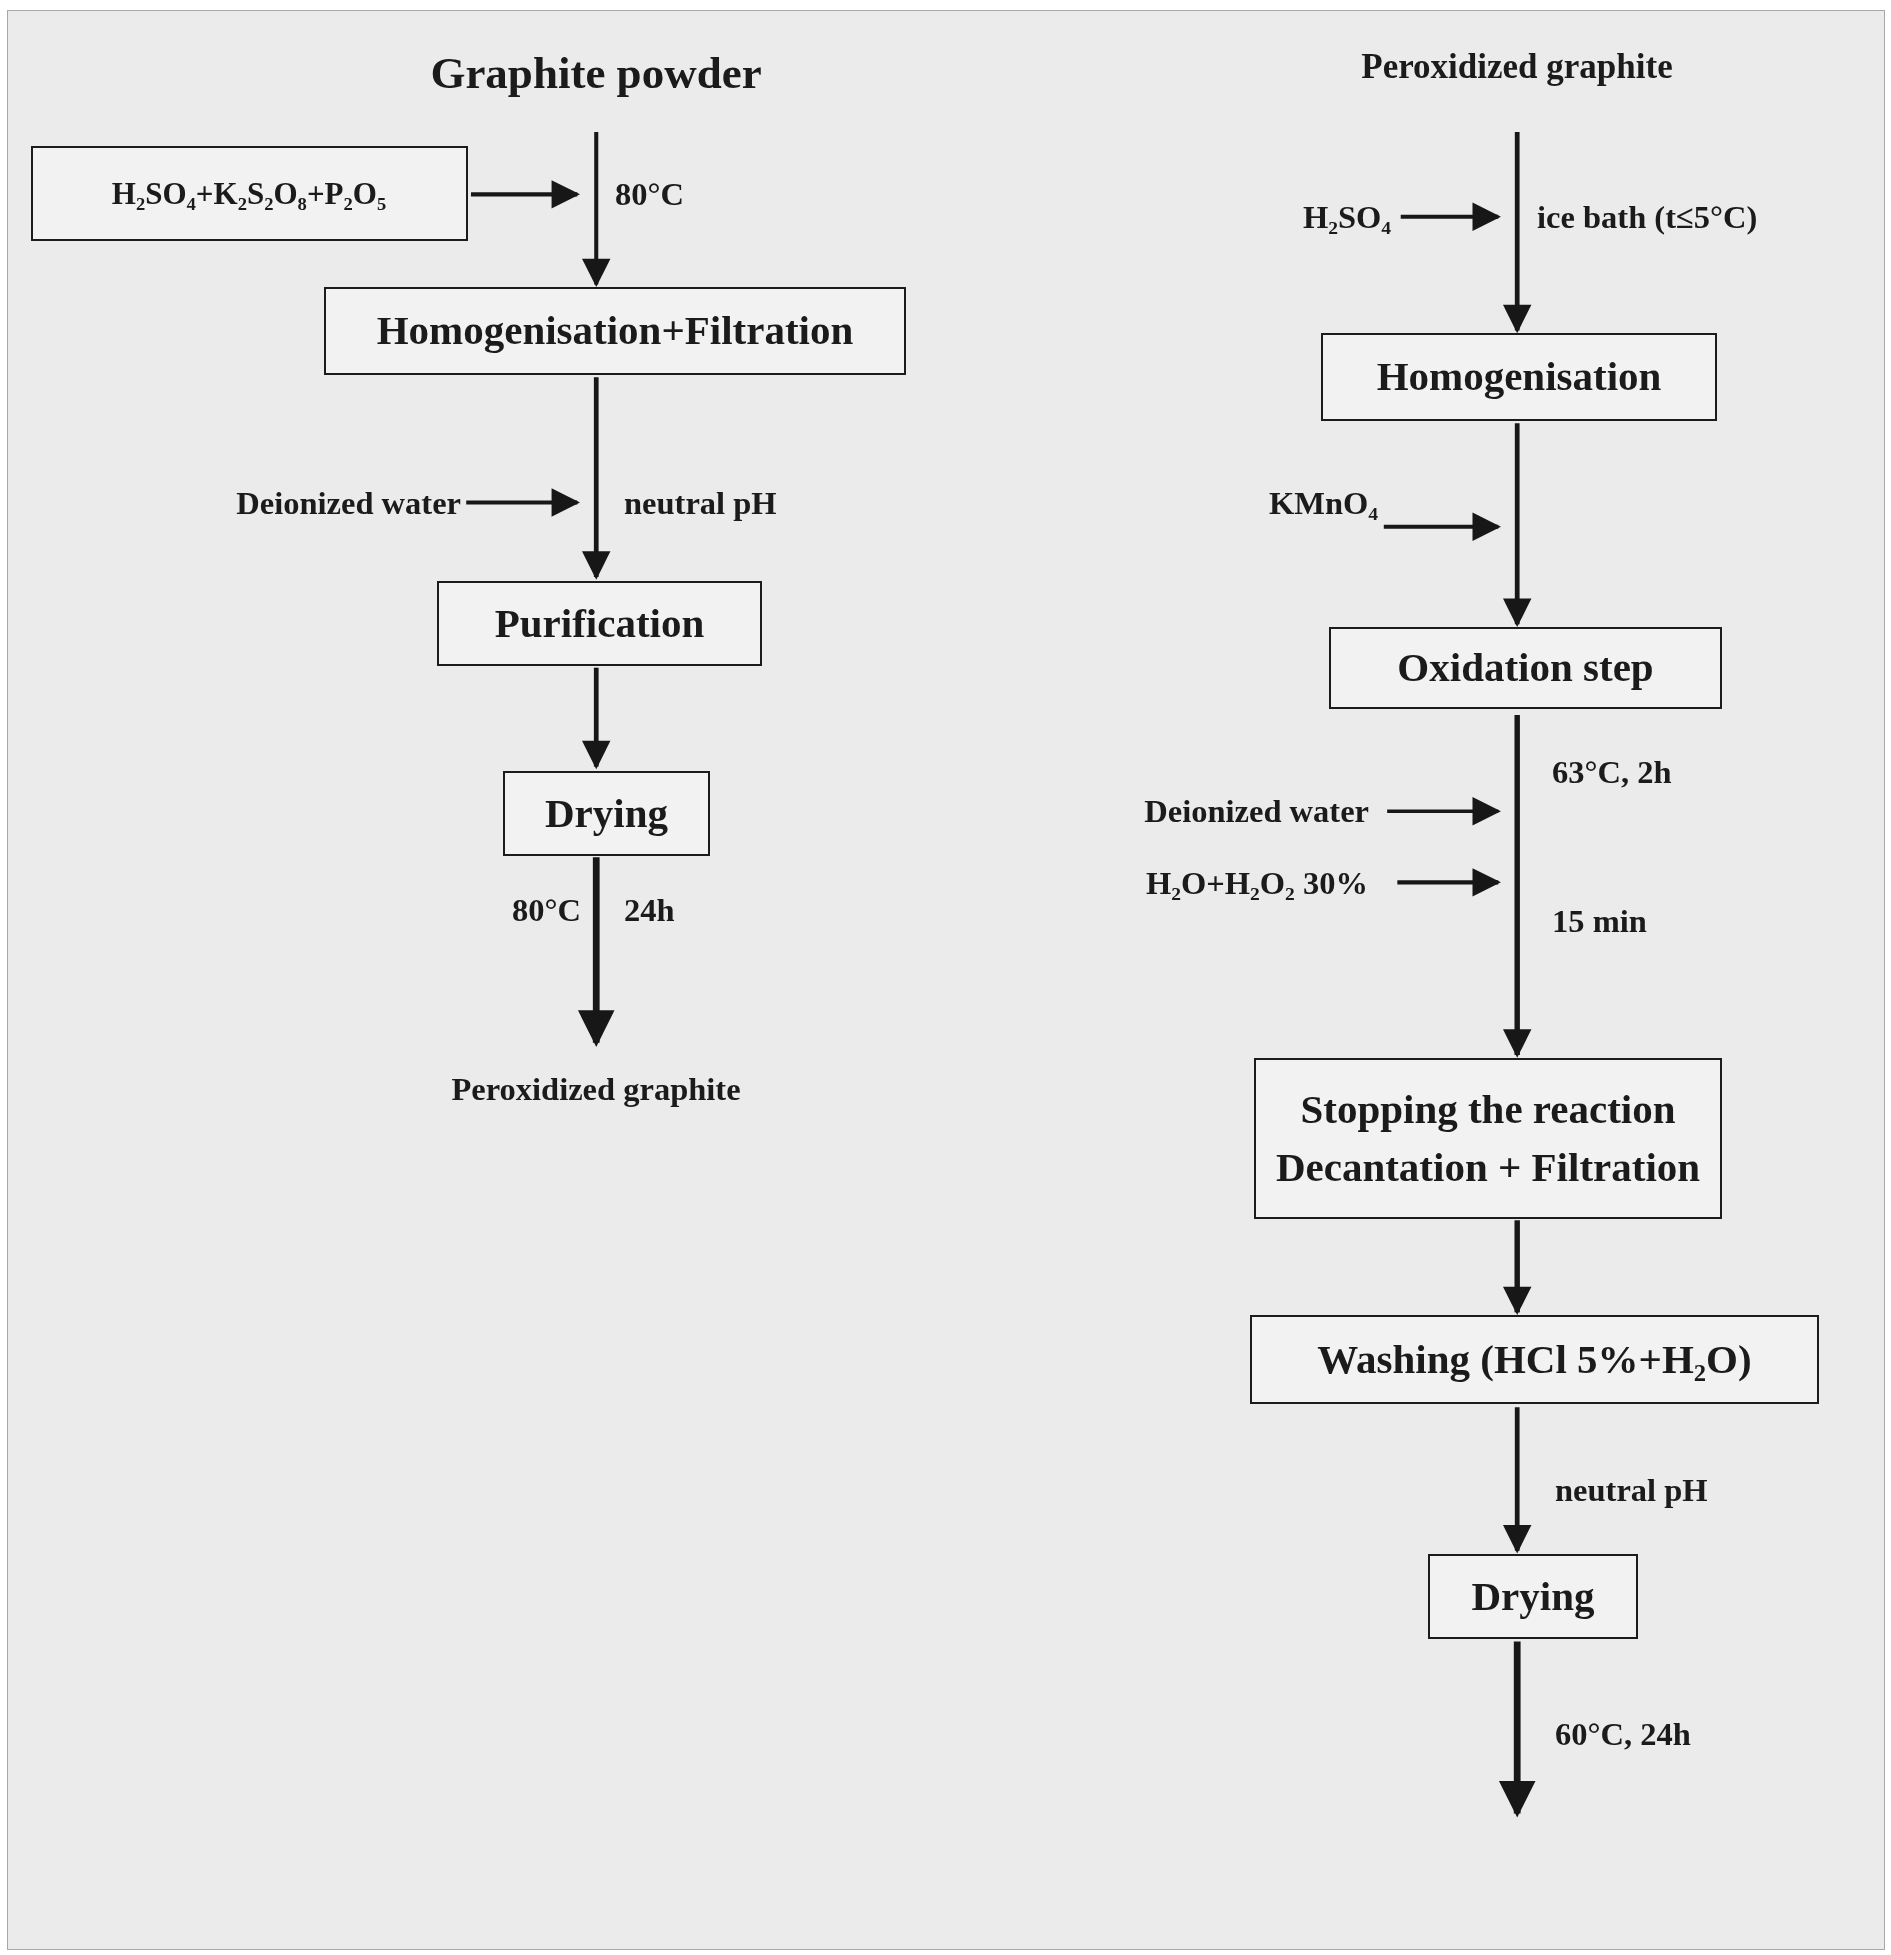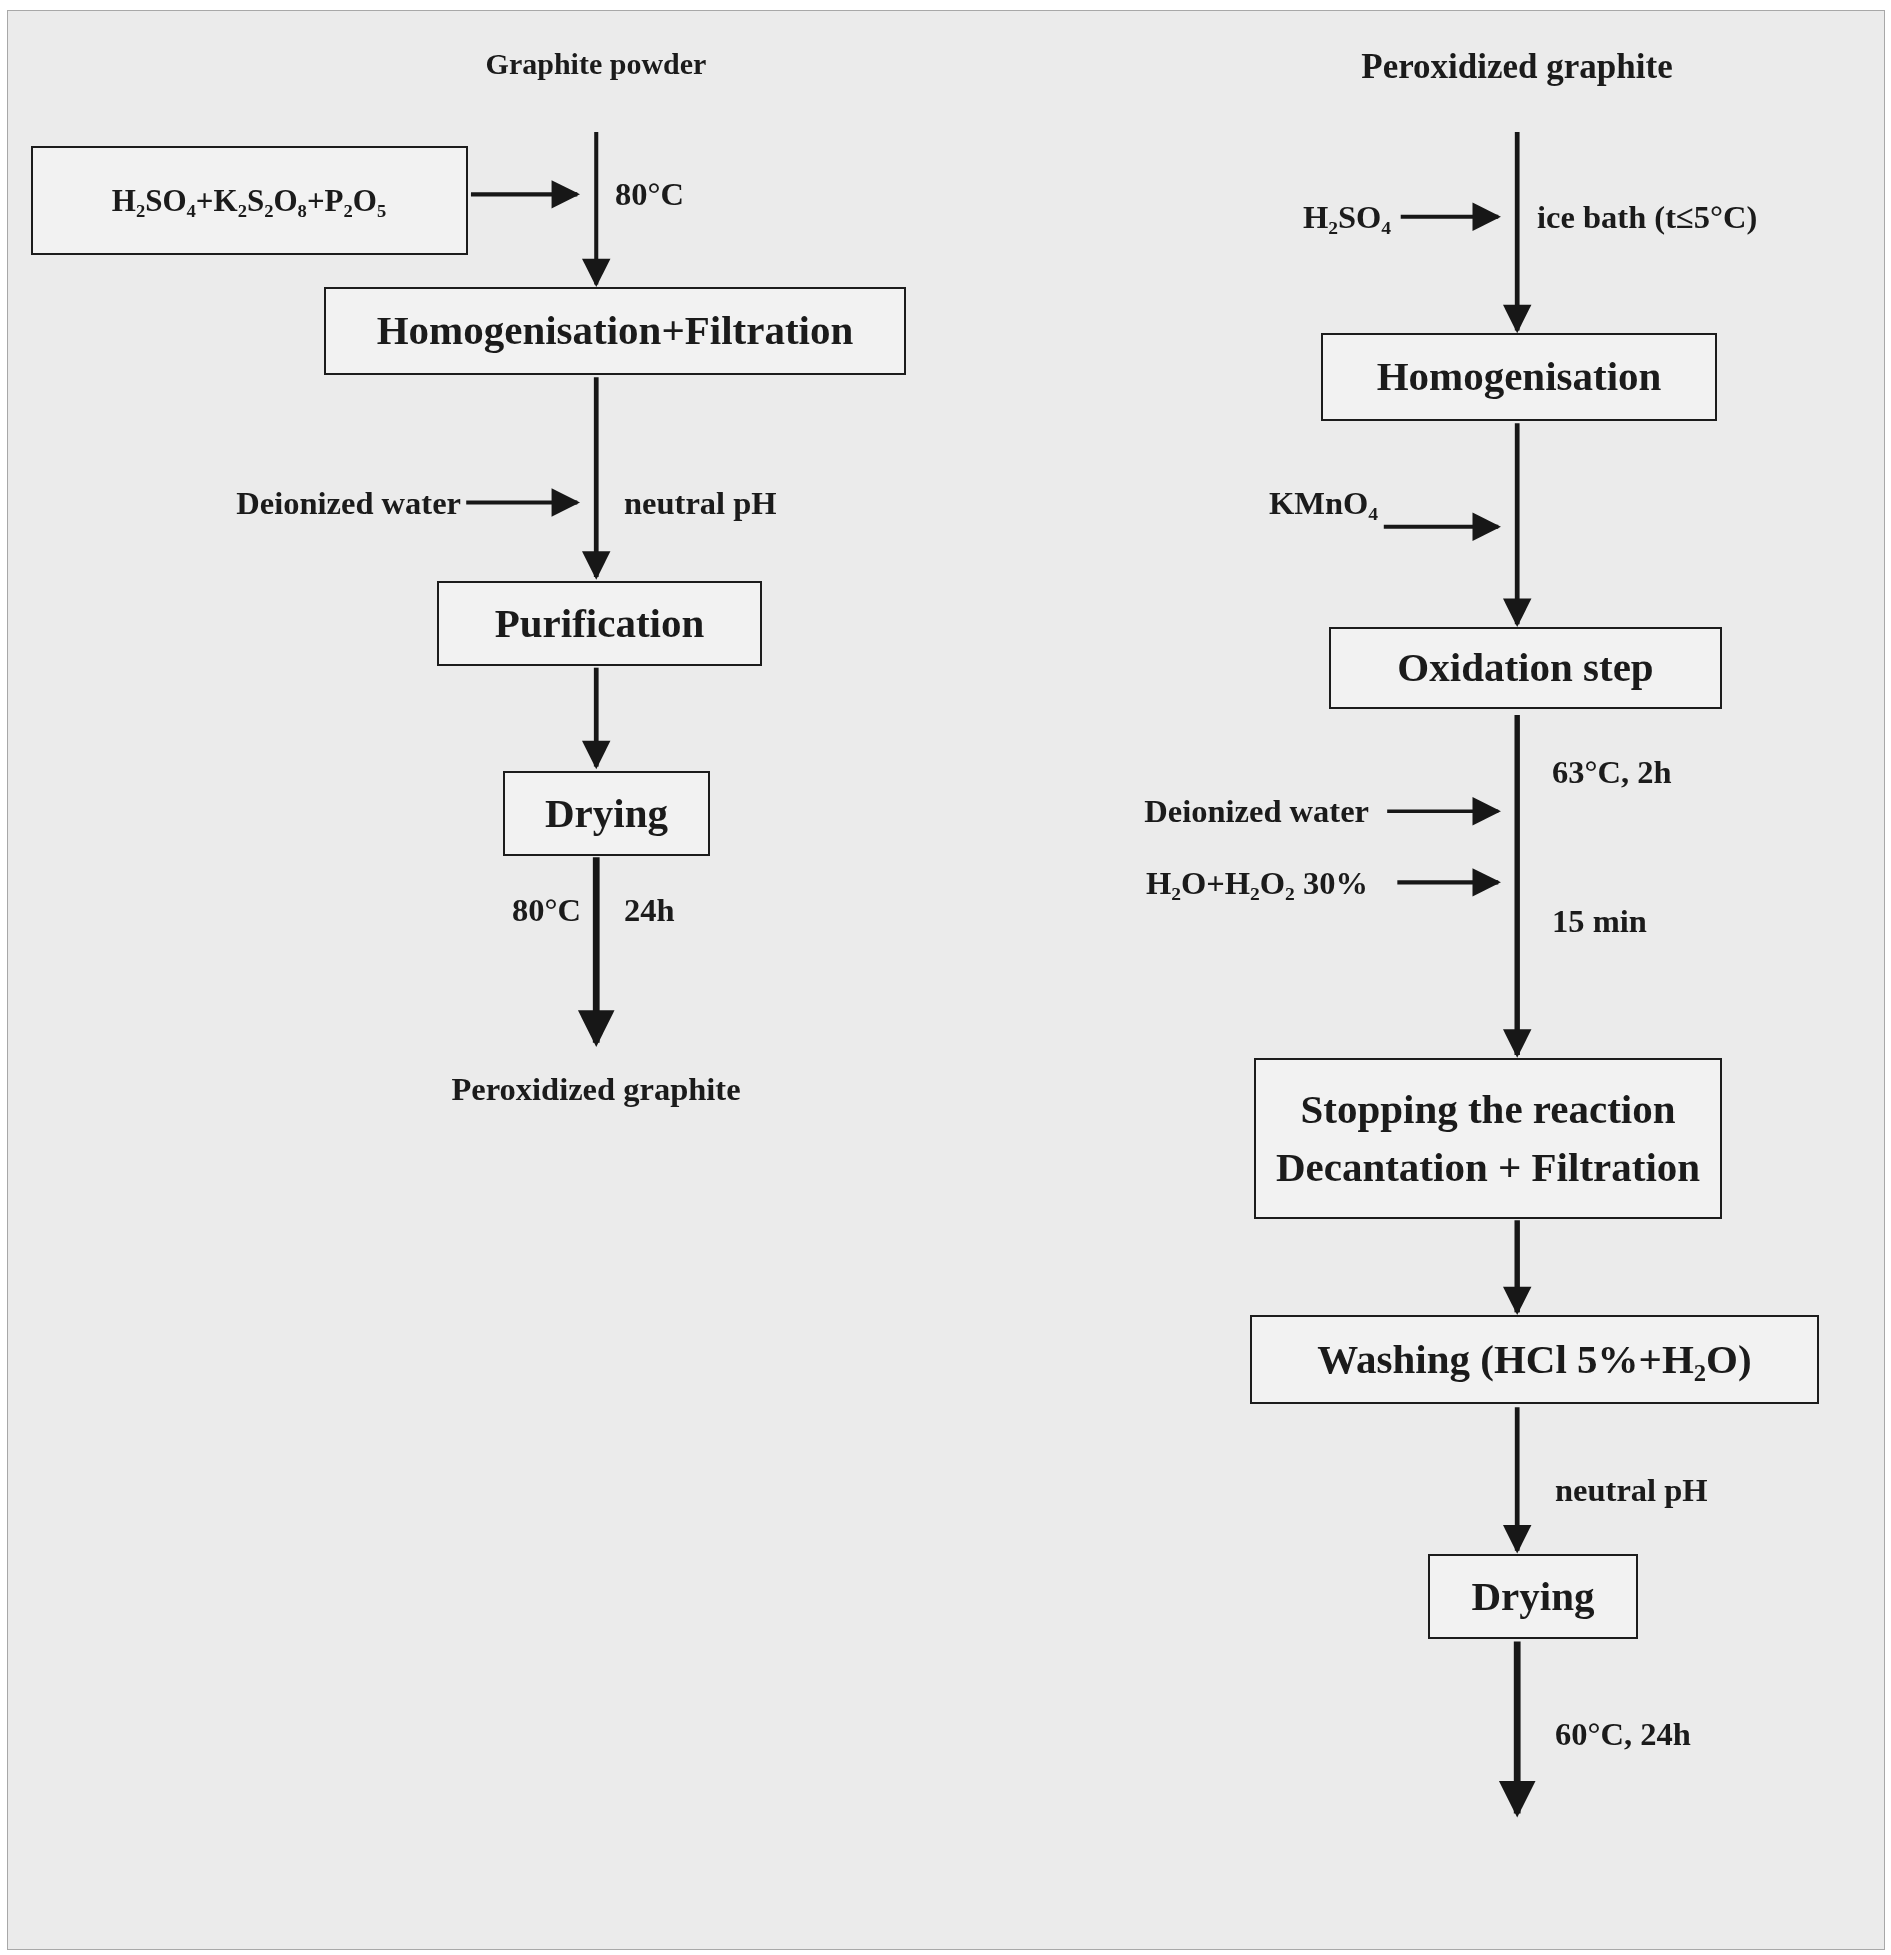--- a/index.html
+++ b/index.html
@@ -70,23 +70,23 @@
     <line class="conn" x1="2240" y1="625" x2="2240" y2="922" stroke-width="7" marker-end="url(#ah)"></line>
     <line class="conn" x1="2043" y1="778" x2="2212" y2="778" stroke-width="6" marker-end="url(#ah)"></line>
     <line class="conn" x1="2240" y1="1056" x2="2240" y2="1558" stroke-width="8" marker-end="url(#ah)"></line>
     <line class="conn" x1="2048" y1="1198" x2="2212" y2="1198" stroke-width="5" marker-end="url(#ah)"></line>
     <line class="conn" x1="2063" y1="1303" x2="2212" y2="1303" stroke-width="6" marker-end="url(#ah)"></line>
     <line class="conn" x1="2240" y1="1802" x2="2240" y2="1938" stroke-width="8" marker-end="url(#ah)"></line>
     <line class="conn" x1="2240" y1="2078" x2="2240" y2="2290" stroke-width="7" marker-end="url(#ah)"></line>
     <line class="conn" x1="2240" y1="2424" x2="2240" y2="2678" stroke-width="10" marker-end="url(#ahBig)"></line>
   </svg>
 
-  <div class="txt center" style="left:352px;top:46px;width:488px;font-size:30px;">Graphite powder</div>
+  <div class="txt center" style="left:352px;top:46px;width:488px;font-size:45px;">Graphite powder</div>
 
-  <div class="fbox" style="left:30.5px;top:146px;width:437px;height:109px;font-size:31px;">
+  <div class="fbox" style="left:30.5px;top:146px;width:437px;height:95px;font-size:31px;">
     <span>H₂SO₄+K₂S₂O₈+P₂O₅</span>
   </div>
 
   <div class="txt" style="left:615px;top:175px;">80°C</div>
 
   <div class="fbox" style="left:324px;top:287px;width:582px;height:88px;">
     <span>Homogenisation+Filtration</span>
   </div>
 
   <div class="txt right" style="left:122px;top:484px;width:339px;">Deionized water</div>

